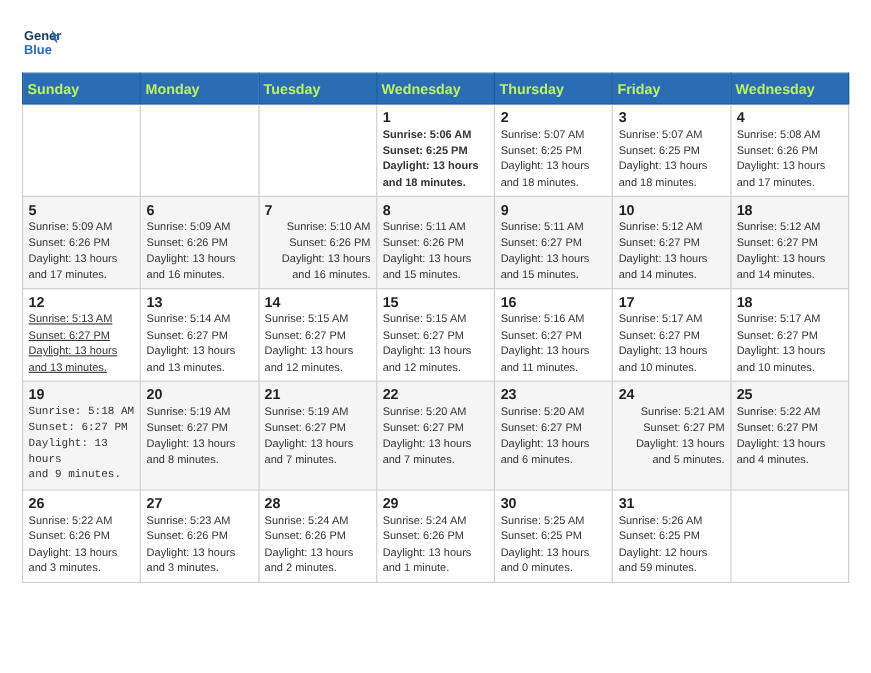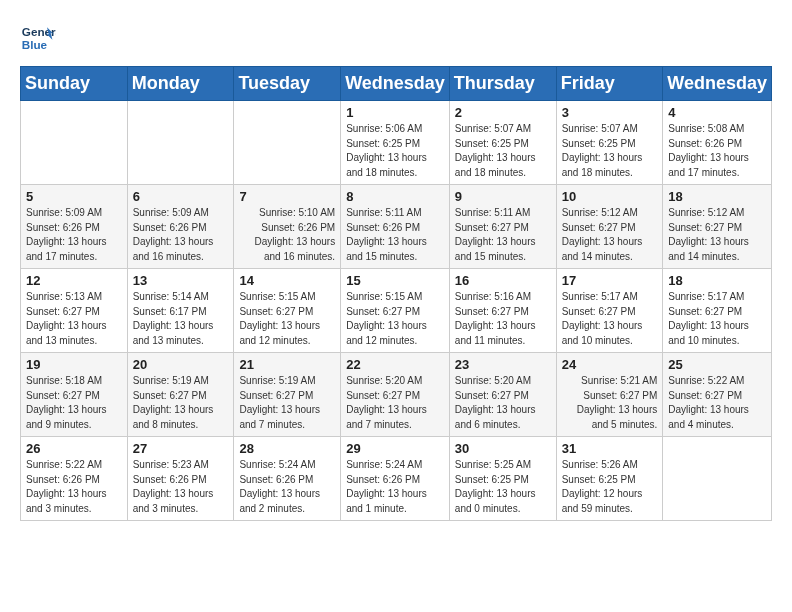--- a/index.html
+++ b/index.html
@@ -38,22 +38,22 @@
       color: #1a3a5c;
       font-weight: normal;
     }
     .calendar {
       width: 100%;
       border-collapse: collapse;
       border: 1px solid #ccc;
     }
     .calendar th {
       background: #2a6db5;
-      color: #ffffff;
-      font-size: 18px;
+      color: #bef264;
+      font-size: 13px;
       font-weight: bold;
       padding: 6px 4px;
       text-align: left;
       border: 1px solid #1a5a9a;
     }
     .calendar td {
       vertical-align: top;
       border: 1px solid #ccc;
       padding: 4px 5px;
       font-size: 10.5px;
@@ -110,21 +110,21 @@
         <th>Wednesday</th>
       </tr>
   </thead>
   <tbody id="calendar-body">
   <tr>
         <td class="empty-cell"></td>
         <td class="empty-cell"></td>
         <td class="empty-cell"></td>
         <td>
           <span class="day-num">1</span>
-          <div class="day-info" style="white-space: pre-line;">Sunrise: 5:06 AM
+          <div class="day-info" style="white-space: pre-line; font-weight: bold;">Sunrise: 5:06 AM
 Sunset: 6:25 PM
 Daylight: 13 hours
 and 18 minutes.</div>
         </td>
         <td>
           <span class="day-num">2</span>
           <div class="day-info" style="white-space: pre-line;">Sunrise: 5:07 AM
 Sunset: 6:25 PM
 Daylight: 13 hours
 and 18 minutes.</div>
@@ -191,29 +191,29 @@
           <span class="day-num">18</span>
           <div class="day-info" style="white-space: pre-line;">Sunrise: 5:12 AM
 Sunset: 6:27 PM
 Daylight: 13 hours
 and 14 minutes.</div>
         </td>
       </tr>
       <tr>
         <td>
           <span class="day-num">12</span>
-          <div class="day-info" style="white-space: pre-line;">Sunrise: 5:13 AM
+          <div class="day-info" style="white-space: pre-line; text-decoration: underline;">Sunrise: 5:13 AM
 Sunset: 6:27 PM
 Daylight: 13 hours
 and 13 minutes.</div>
         </td>
         <td>
           <span class="day-num">13</span>
           <div class="day-info" style="white-space: pre-line;">Sunrise: 5:14 AM
-Sunset: 6:17 PM
+Sunset: 6:27 PM
 Daylight: 13 hours
 and 13 minutes.</div>
         </td>
         <td>
           <span class="day-num">14</span>
           <div class="day-info" style="white-space: pre-line;">Sunrise: 5:15 AM
 Sunset: 6:27 PM
 Daylight: 13 hours
 and 12 minutes.</div>
         </td>
@@ -242,21 +242,21 @@
           <span class="day-num">18</span>
           <div class="day-info" style="white-space: pre-line;">Sunrise: 5:17 AM
 Sunset: 6:27 PM
 Daylight: 13 hours
 and 10 minutes.</div>
         </td>
       </tr>
       <tr>
         <td>
           <span class="day-num">19</span>
-          <div class="day-info" style="white-space: pre-line;">Sunrise: 5:18 AM
+          <div class="day-info" style="white-space: pre-line; font-family: Liberation Mono, monospace;">Sunrise: 5:18 AM
 Sunset: 6:27 PM
 Daylight: 13 hours
 and 9 minutes.</div>
         </td>
         <td>
           <span class="day-num">20</span>
           <div class="day-info" style="white-space: pre-line;">Sunrise: 5:19 AM
 Sunset: 6:27 PM
 Daylight: 13 hours
 and 8 minutes.</div>

